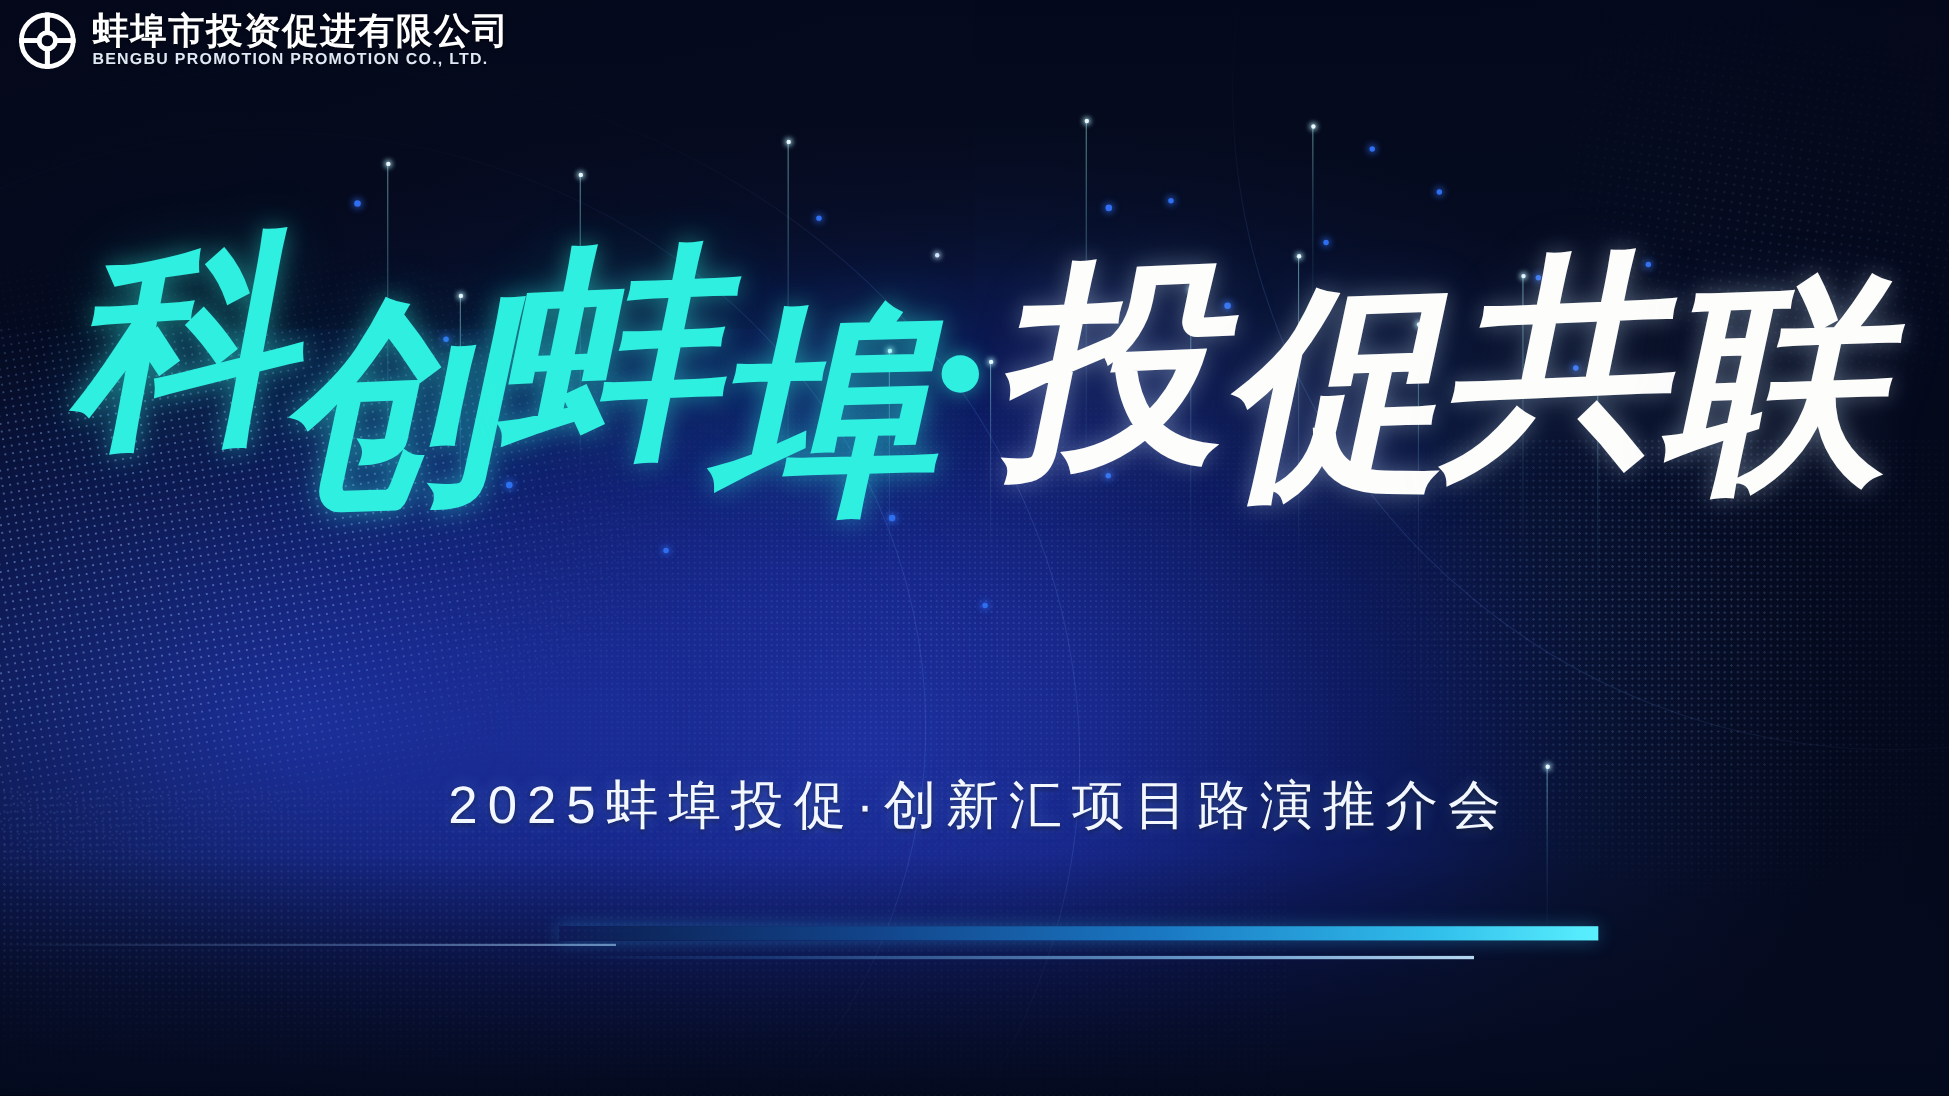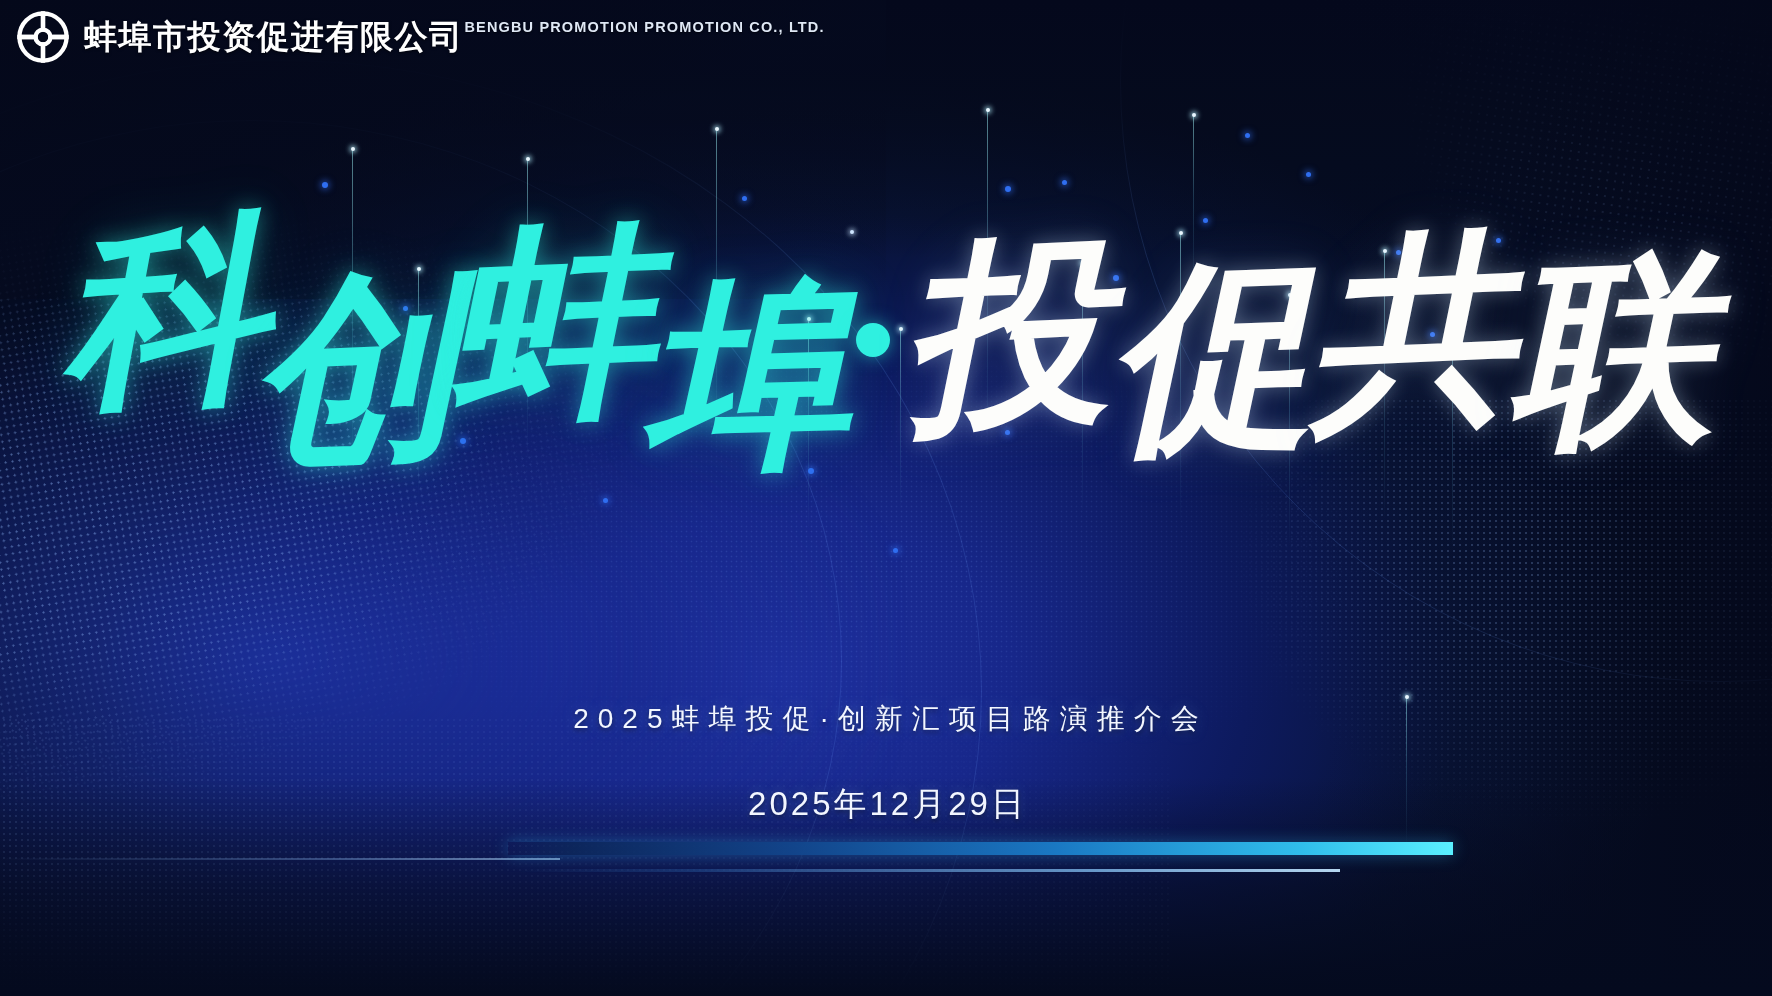--- a/index.html
+++ b/index.html
@@ -146,21 +146,21 @@
   .logo-block {
     position: absolute;
     left: 12px;
     top: 6px;
     display: flex;
     align-items: center;
     gap: 10px;
     z-index: 30;
   }
   .logo-mark { width: 62px; height: 62px; flex: 0 0 62px; }
-  .logo-text { display: flex; flex-direction: row; gap: 1px; }
+  .logo-text { display: flex; flex-direction: column; gap: 1px; }
   .logo-cn {
     font-size: 33px;
     font-weight: bold;
     color: #ffffff;
     letter-spacing: 1.5px;
     line-height: 1.05;
     white-space: nowrap;
     text-shadow: 0 1px 3px rgba(0,0,0,0.65);
   }
   .logo-en {
@@ -220,21 +220,21 @@
   .hl-c7 { transform: translateY(-16px) rotate(-2.5deg); margin-right: -6px; }
   .hl-c8 { transform: translateY(4px) rotate(-2deg); }
 
   
   .subtitle {
     position: absolute;
     left: 0; right: 0;
     top: 700px;
     text-align: center;
     z-index: 26;
-    font-size: 28px;
+    font-size: 48px;
     font-weight: 500;
     color: #f3f7ff;
     letter-spacing: 9px;
     text-indent: 9px;
     text-shadow: 0 0 14px rgba(130,190,255,0.35), 0 2px 5px rgba(0,0,0,0.5);
     white-space: nowrap;
   }
   .date {
     position: absolute;
     left: 0; right: 0;
@@ -368,19 +368,18 @@
     <span class="hl-char hl-cyan hl-c3">蚌</span>
     <span class="hl-char hl-cyan hl-c4">埠</span>
     <span class="hl-dot"></span>
     <span class="hl-char hl-white hl-c5">投</span>
     <span class="hl-char hl-white hl-c6">促</span>
     <span class="hl-char hl-white hl-c7">共</span>
     <span class="hl-char hl-white hl-c8">联</span>
   </div>
 
   <div class="subtitle">2025蚌埠投促·创新汇项目路演推介会</div>
-  <div class="date">2025年12月29日</div>
 
   <div class="bar-glow-left"></div>
   <div class="bar-main"></div>
   <div class="bar-sub"></div>
 
 </div>
 
 </body></html>

